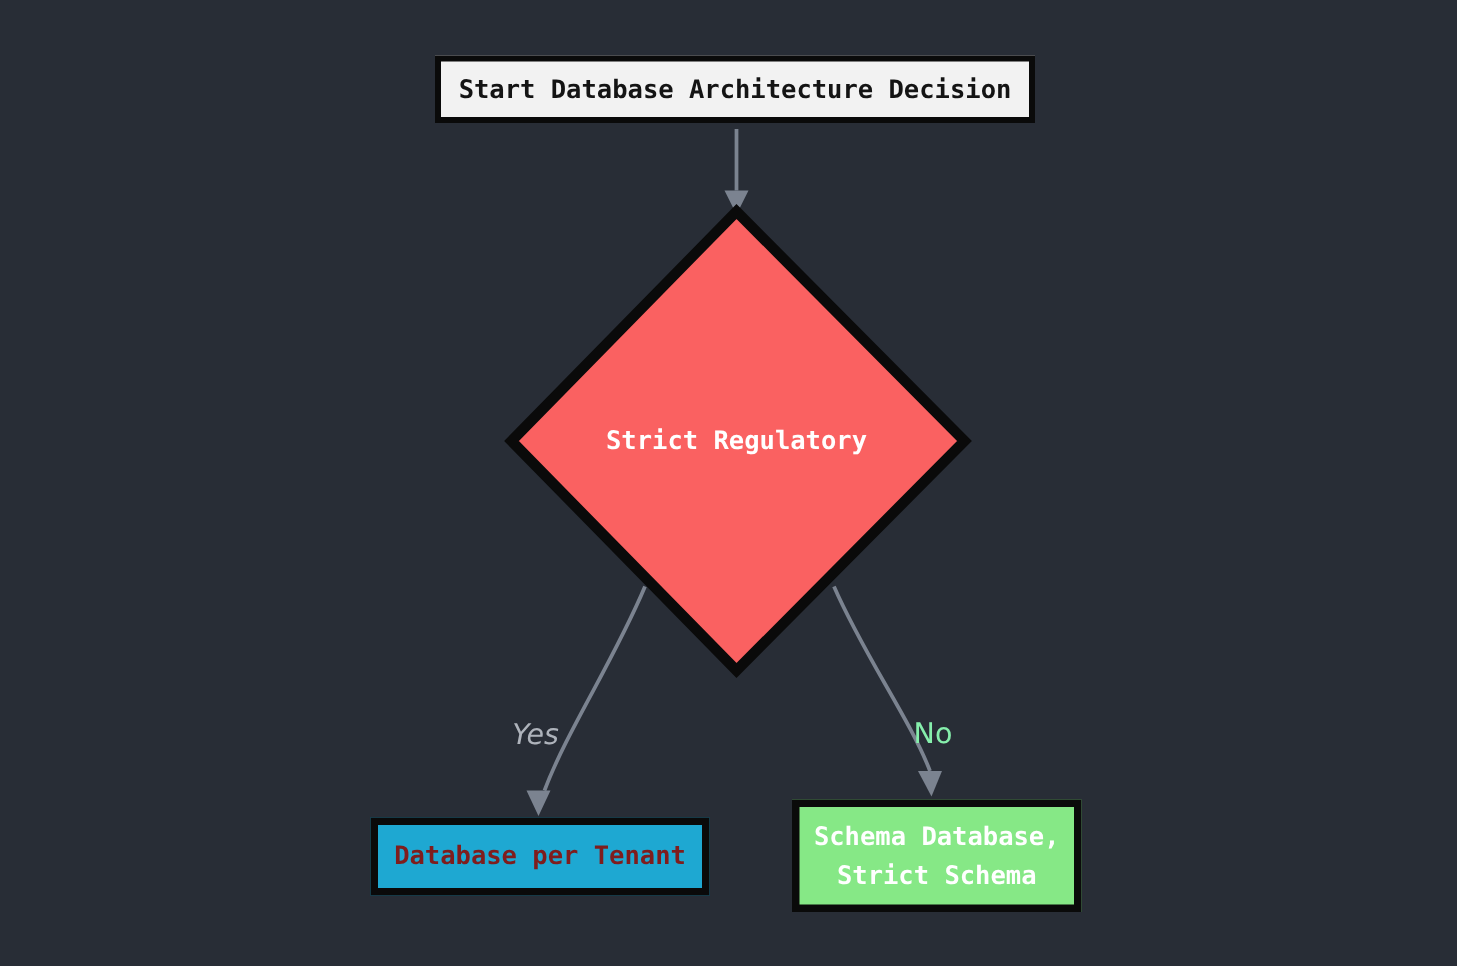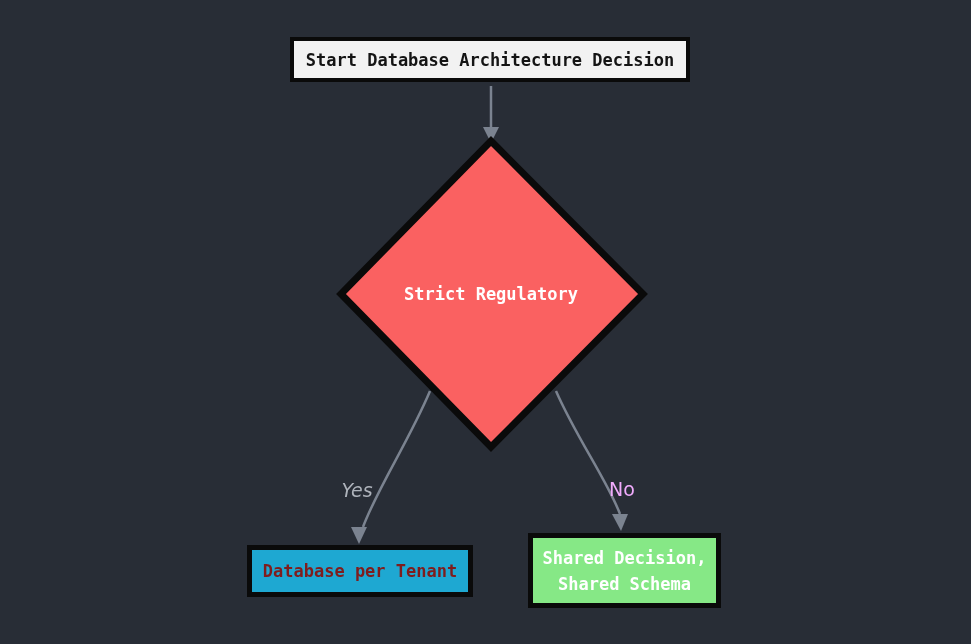--- a/index.html
+++ b/index.html
@@ -105,24 +105,24 @@
 
   <div class="node node-start" style="background: rgb(242, 242, 242); color: rgb(20, 20, 20); align-items: center;">
     <span>Start Database Architecture Decision</span>
   </div>
 
   <div class="diamond-text" style="color: rgb(255, 255, 255);">
     <span>Strict Regulatory</span>
   </div>
 
   <div class="edge-label edge-label-yes" style="color: rgb(174, 179, 187);">Yes</div>
-  <div class="edge-label edge-label-no" style="color: #f0abfc;">No</div>
+  <div class="edge-label edge-label-no" style="color: #86efac;">No</div>
 
   <div class="node node-result-yes" style="background: rgb(30, 168, 210); color: #7f1d1d;">
     <span>Database per Tenant</span>
   </div>
 
   <div class="node node-result-no" style="background: rgb(134, 232, 134); color: rgb(255, 255, 255);">
-    <span>Shared Decision,</span>
-    <span>Shared Schema</span>
+    <span>Schema Database,</span>
+    <span>Strict Schema</span>
   </div>
 
 </div>
 
 </body></html>

